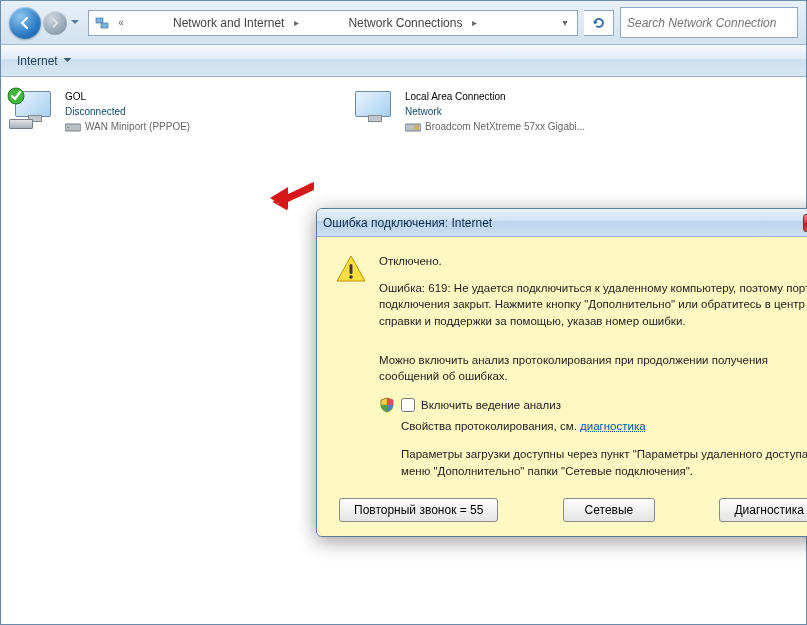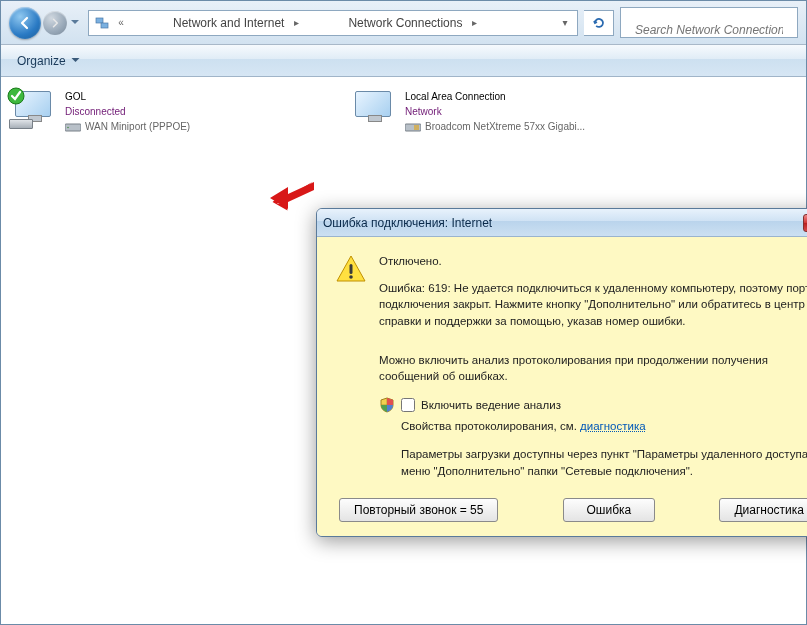--- a/index.html
+++ b/index.html
@@ -83,22 +83,22 @@
       background: #fff;
       border: 1px solid #8ea8c0;
       border-left: none;
       display: flex; align-items: center; justify-content: center;
     }
     .searchbox {
       width: 178px; height: 31px;
       background: #fff;
       border: 1px solid #8ea8c0;
       margin-left: 6px;
-      display: flex; align-items: flex-end;
-      padding: 0 14px;
+      display: flex; align-items: center;
+      padding: 0 6px;
     }
     .searchbox input {
       border: none; outline: none;
       font-size: 12px;
       font-style: italic;
       color: #888;
       width: 100%;
       background: transparent;
     }
     
@@ -131,21 +131,21 @@
     }
     .conn-item {
       display: flex;
       align-items: flex-start;
       gap: 8px;
       width: 300px;
     }
     .conn-icon-wrap { position: relative; width: 48px; height: 48px; flex-shrink: 0; }
     .conn-text { font-size: 10px; color: #222; line-height: 1.5; }
     .conn-name { color: #000; }
-    .conn-status { color: #701a75; }
+    .conn-status { color: #0c4a6e; }
     .conn-device { color: #666; display: flex; align-items: center; gap: 4px; }
     
     
     .computer-icon {
       width: 48px; height: 40px; position: relative;
     }
     .monitor {
       width: 36px; height: 26px;
       background: linear-gradient(135deg, #e8f4ff, #a8d0f0);
       border: 1px solid #6a8aa8;
@@ -295,21 +295,21 @@
         <path d="M3 6 L4 8 L6 7" stroke="#2a6ab0" stroke-width="1.8" fill="none"></path>
       </svg>
     </div>
     <div class="searchbox">
       <input placeholder="Search Network Connection" style="">
     </div>
   </div>
 
   <div class="toolbar">
     <div class="organize-btn">
-      <span>Organize</span>
+      <span>Internet</span>
       <svg width="9" height="5" viewBox="0 0 8 5" style="margin-left:5px">
           <path d="M0 0 L4 4 L8 0" fill="#3a5a7a"></path>
         </svg>
     </div>
   </div>
 
   <div class="content">
 
     <div class="conn-item">
       <div class="conn-icon-wrap">
@@ -401,18 +401,18 @@
     </div>
     <div style="margin-left:66px; margin-bottom:12px;">
       <span>Свойства протоколирования, см.</span>
       <span class="db-link">диагностика</span>
     </div>
 
     <div style="margin-left:66px; margin-bottom:8px;">Параметры загрузки доступны через пункт "Параметры удаленного доступа" в меню "Дополнительно" папки "Сетевые подключения".</div>
 
     <div class="db-buttons centerish">
       <button class="dlg-btn" style="min-width:150px">Повторный звонок = 55</button>
-      <button class="dlg-btn">Ошибка</button>
+      <button class="dlg-btn">Сетевые</button>
       <button class="dlg-btn">Диагностика</button>
     </div>
 
   </div>
 </div>
 
 </body></html>

